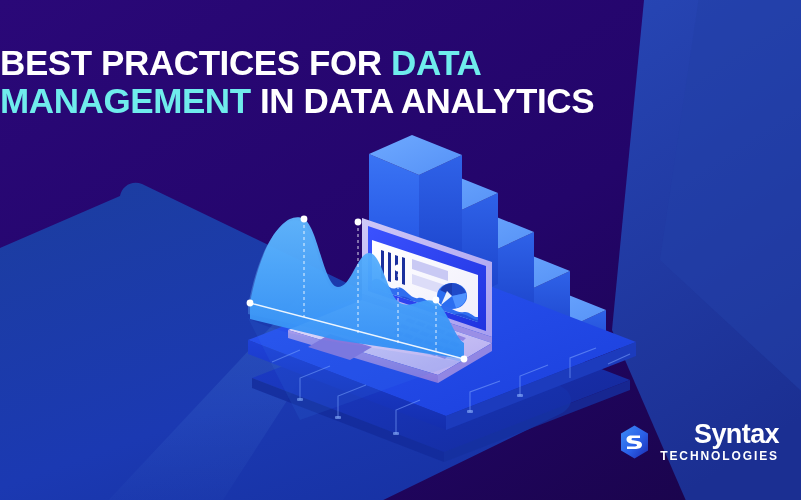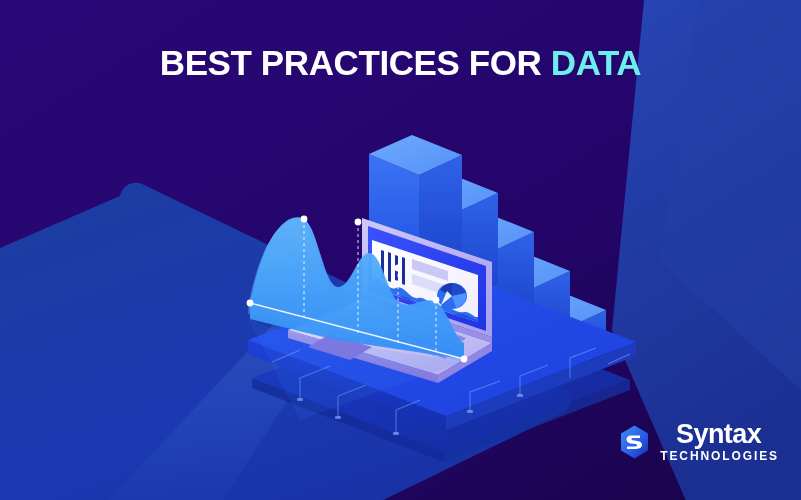--- a/index.html
+++ b/index.html
@@ -27,21 +27,20 @@
     width: 801px;
     height: 500px;
   }
 
   
   #headline {
     position: absolute;
     left: 0;
     top: 44px;
     width: 801px;
-    text-align: center;
     z-index: 40;
     pointer-events: none;
   }
   .headline-line {
     display: block;
     font-family: "Liberation Sans", sans-serif;
     font-weight: bold;
     font-size: 35px;
     line-height: 38px;
     letter-spacing: -0.4px;
@@ -62,21 +61,21 @@
     gap: 8px;
   }
   #logo-mark {
     width: 31px;
     height: 34px;
     flex: 0 0 auto;
   }
   #logo-text {
     display: flex;
     flex-direction: column;
-    align-items: center;
+    align-items: flex-end;
     line-height: 1;
   }
   #logo-name {
     font-family: "Liberation Sans", sans-serif;
     font-weight: bold;
     font-size: 27px;
     letter-spacing: -0.6px;
     color: #ffffff;
   }
   #logo-sub {
@@ -382,20 +381,21 @@
         <circle cx="436" cy="300" r="3.4"></circle>
         <circle cx="464" cy="359" r="3.4"></circle>
       </g>
     </g>
 
     <path d="M 248 318 C 270 330, 300 336, 336 342 L 462 362 L 300 420 Z" fill="#3b86f0" opacity="0.12"></path>
   </svg>
 
   <div id="headline">
     <span class="headline-line"><span class="hl-white">BEST PRACTICES FOR </span><span class="hl-accent">DATA</span></span>
+    <span class="headline-line"><span class="hl-accent">MANAGEMENT</span><span class="hl-white"> IN DATA ANALYTICS</span></span>
   </div>
 
   <div id="logo">
     <svg id="logo-mark" viewBox="0 0 62 68">
       <defs>
         <linearGradient id="gLogo" x1="0" y1="0" x2="1" y2="1">
           <stop offset="0%" stop-color="#3d8cf5"></stop>
           <stop offset="55%" stop-color="#2a5fe8"></stop>
           <stop offset="100%" stop-color="#1a2bb0"></stop>
         </linearGradient>

